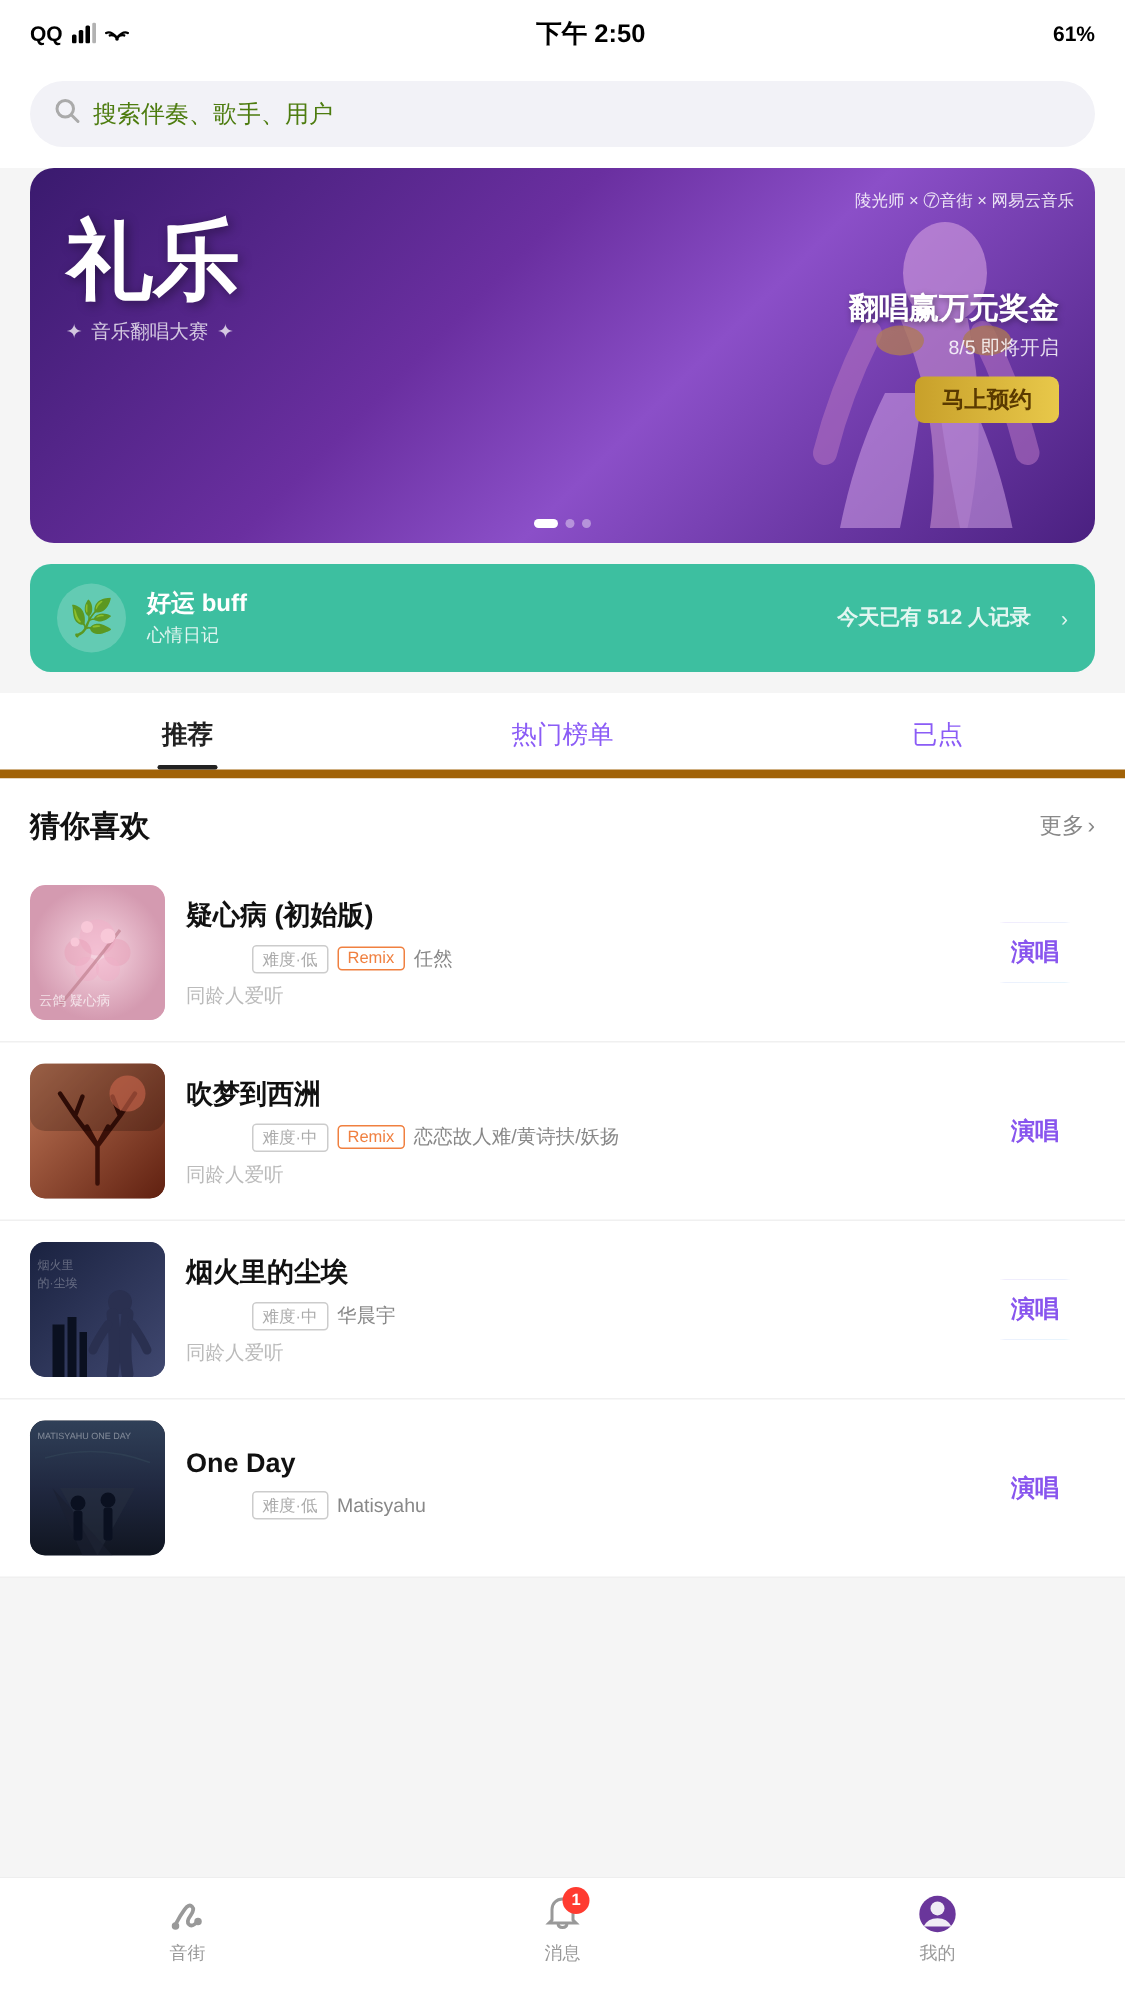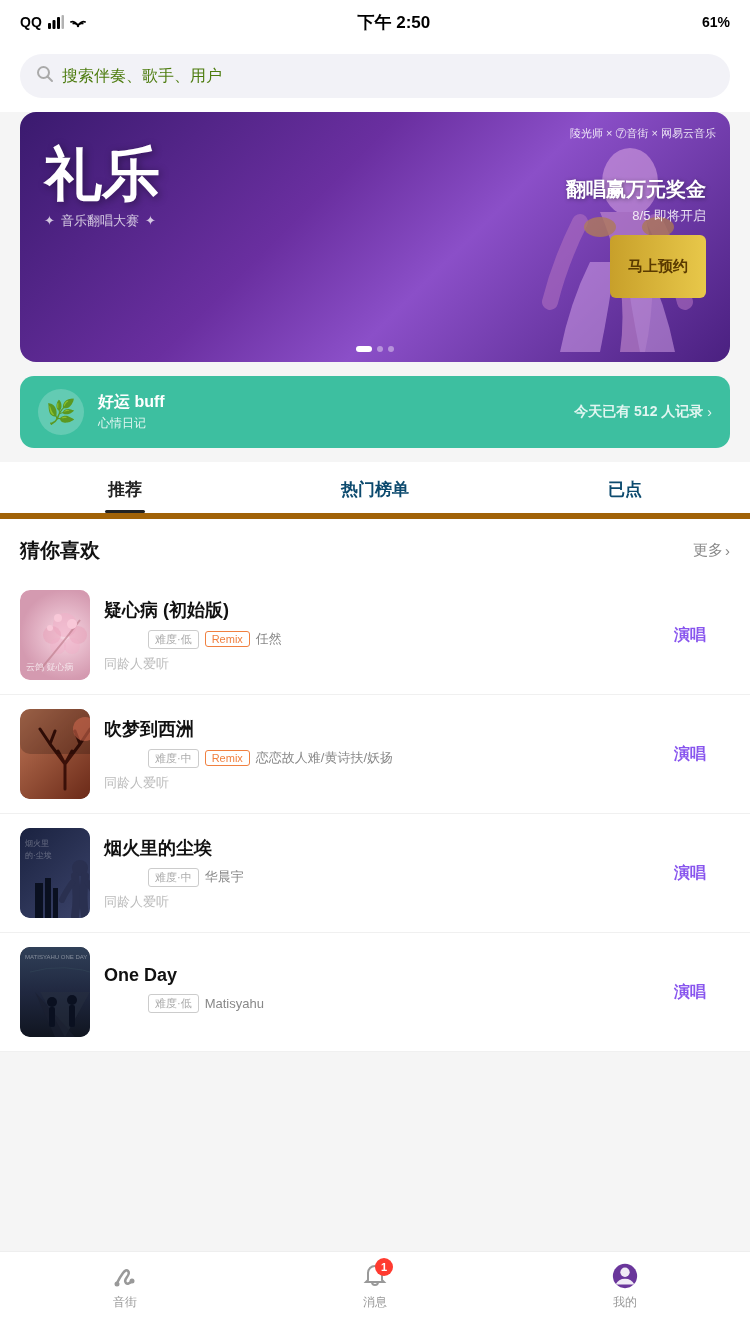--- a/index.html
+++ b/index.html
@@ -96,21 +96,21 @@
       font-size: 13px;
       color: rgba(255,255,255,0.85);
       margin-top: 4px;
     }
     .banner-btn {
       display: inline-block;
       margin-top: 10px;
       background: linear-gradient(90deg, #c8a02a, #e8c84a);
       color: #5a3a00;
       border-radius: 6px;
-      padding: 22px 18px;
+      padding: 6px 18px;
       font-size: 15px;
       font-weight: 700;
     }
     .banner-dots {
       position: absolute;
       bottom: 10px;
       left: 50%;
       transform: translateX(-50%);
       display: flex;
       gap: 5px;
@@ -139,38 +139,37 @@
       background: rgba(255,255,255,0.2);
       border-radius: 50%;
       display: flex;
       align-items: center;
       justify-content: center;
       font-size: 24px;
     }
     .mood-text { flex: 1; }
     .mood-title { font-size: 16px; font-weight: 700; color: #fff; }
     .mood-sub { font-size: 12px; color: rgba(255,255,255,0.85); margin-top: 2px; }
-    .mood-right { color: rgba(255,255,255,0.85); font-size: 14px; display: flex; align-items: center; gap: 4px; }
+    .mood-right { color: rgba(255,255,255,0.85); font-size: 14px; display: flex; align-items: center; gap: 20px; }
     .mood-count { font-weight: 600; }
 
     
     .tabs {
       background: #fff;
       display: flex;
       border-bottom: 6px solid #a16207;
     }
     .tab {
       flex: 1;
       text-align: center;
       padding: 16px 0 12px;
       font-size: 17px;
-      color: #0c4a6e;
+      color: #8b5cf6;
       cursor: pointer;
       position: relative;
-      font-weight: bold;
     }
     .tab.active {
       color: #222;
       font-weight: 700;
     }
     .tab.active::after {
       content: '';
       position: absolute;
       bottom: 0;
       left: 50%;
@@ -206,21 +205,21 @@
     
     .song-list { background: #fff; }
     .song-item {
       display: flex;
       align-items: center;
       padding: 14px 20px;
       gap: 14px;
       border-bottom: 1px solid #f0f0f0;
     }
     .song-cover {
-      width: 70px;
+      width: 90px;
       height: 90px;
       border-radius: 10px;
       flex-shrink: 0;
       overflow: hidden;
       position: relative;
     }
     .song-cover-1 {
       background: linear-gradient(135deg, #f8d7e3 0%, #e8b4c4 50%, #d49ab0 100%);
     }
     .song-cover-2 {

